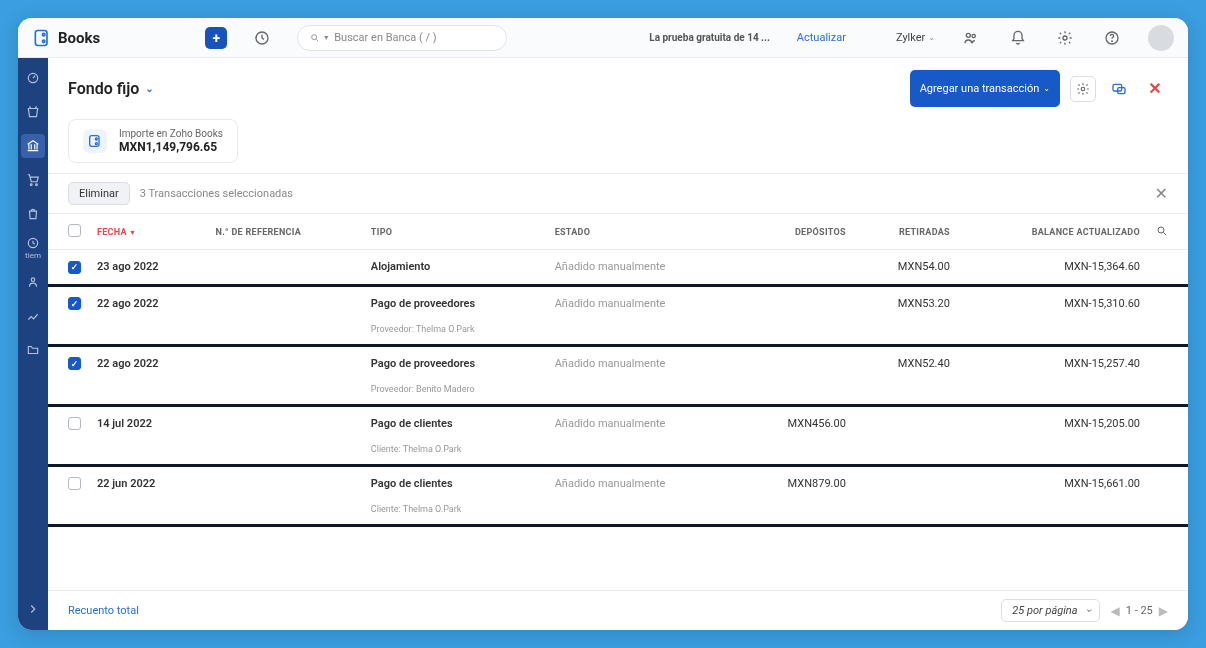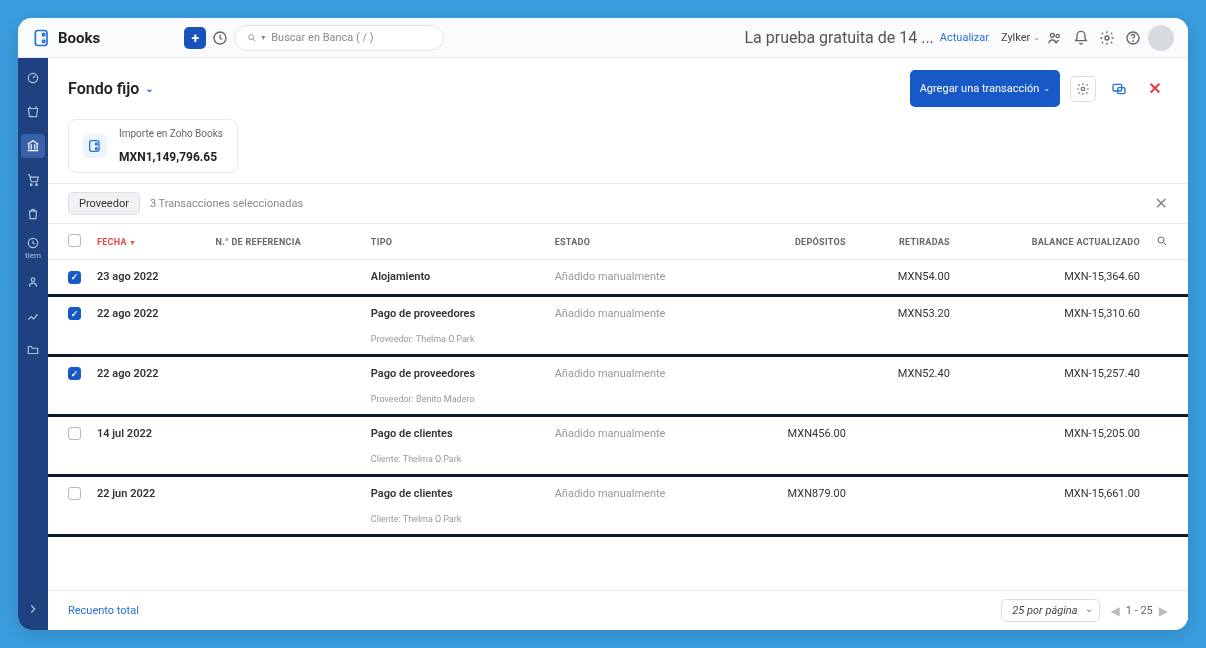--- a/index.html
+++ b/index.html
@@ -1,31 +1,31 @@
 <!DOCTYPE html>
 <html><head>
   <meta charset="utf-8">
   <style>
     * { margin: 0; padding: 0; box-sizing: border-box; font-family: -apple-system, BlinkMacSystemFont, "Segoe UI", Roboto, sans-serif; }
     body { background: #3a9ee0; padding: 18px; }
     .app-window { background: #fff; border-radius: 14px; overflow: hidden; height: 612px; display: flex; flex-direction: column; box-shadow: 0 4px 20px rgba(0,0,0,0.15); }
     
     
-    .topbar { display: flex; align-items: center; height: 40px; padding: 0 14px; border-bottom: 1px solid #e7e9ee; gap: 4px; background: #fafbfc; }
+    .topbar { display: flex; align-items: center; height: 40px; padding: 0 14px; border-bottom: 1px solid #e7e9ee; gap: 25px; background: #fafbfc; }
     .logo { display: flex; align-items: center; gap: 6px; font-weight: 700; color: #222; font-size: 15px; margin-right: 80px; }
     .logo-mark { width: 20px; height: 20px; }
     .btn-add { width: 22px; height: 22px; background: #1853bc; border-radius: 5px; color: #fff; display: flex; align-items: center; justify-content: center; font-size: 14px; font-weight: 700; cursor: pointer; }
     .icon-recent { width: 20px; height: 20px; color: #666; display: flex; align-items: center; justify-content: center; cursor: pointer; }
     .search-global { display: flex; align-items: center; gap: 6px; background: #fff; border: 1px solid #e0e3e9; border-radius: 18px; padding: 3px 12px; height: 26px; width: 210px; color: #888; font-size: 11px; }
     .search-global svg { width: 10px; height: 10px; }
     .search-caret { font-size: 8px; color: #888; margin-left: -2px; }
     .topbar-spacer { flex: 1; }
-    .trial-text { font-size: 16px; color: #555; }
+    .trial-text { font-size: 10px; color: #555; font-weight: bold; }
     .trial-link { color: #2770d6; font-size: 11px; margin-left: 2px; cursor: pointer; }
-    .org-name { font-size: 11px; color: #444; display: flex; align-items: center; gap: 3px; margin-left: 8px; cursor: pointer; }
+    .org-name { font-size: 11px; color: #444; display: flex; align-items: center; gap: 3px; margin-left: 25px; cursor: pointer; }
     .topbar-icon { width: 22px; height: 22px; color: #666; display: flex; align-items: center; justify-content: center; cursor: pointer; }
     .avatar { width: 26px; height: 26px; border-radius: 50%; background: #d8dbe0; }
     
     
     .main { flex: 1; display: flex; overflow: hidden; }
     
     
     .sidebar { width: 30px; background: #1e4280; display: flex; flex-direction: column; align-items: center; padding-top: 8px; gap: 10px; position: relative; }
     .sidebar-item { width: 24px; height: 24px; display: flex; align-items: center; justify-content: center; color: #b3c2db; font-size: 8px; cursor: pointer; border-radius: 4px; }
     .sidebar-item.active { background: #3961aa; color: #fff; }
@@ -40,21 +40,21 @@
     .page-title-caret { color: #2770d6; font-size: 10px; }
     .page-header-spacer { flex: 1; }
     .btn-primary { background: #1659c7; color: #fff; border-radius: 5px; padding: 12px 10px; font-size: 11px; display: flex; align-items: center; gap: 4px; cursor: pointer; border: none; }
     .icon-btn { width: 26px; height: 26px; border: 1px solid #dadde3; border-radius: 5px; display: flex; align-items: center; justify-content: center; color: #666; cursor: pointer; }
     .icon-btn.danger { border: none; color: #e54848; font-size: 16px; font-weight: 700; }
     .icon-btn.chat { color: #2770d6; }
     
     .balance-card { margin: 0 20px 10px; border: 1px solid #e7e9ee; border-radius: 8px; padding: 8px 14px; display: inline-flex; align-items: center; gap: 12px; width: fit-content; }
     .balance-icon { width: 24px; height: 24px; border-radius: 6px; background: #edf4fd; display: flex; align-items: center; justify-content: center; color: #2770d6; }
     .balance-label { font-size: 10px; color: #666; }
-    .balance-amount { font-size: 12px; font-weight: 700; color: #222; margin-top: 11px; }
+    .balance-amount { font-size: 12px; font-weight: 700; color: #222; margin-top: 1px; }
     
     .selection-bar { display: flex; align-items: center; padding: 8px 20px; border-top: 1px solid #e7e9ee; gap: 10px; }
     .btn-secondary { background: #f1f2f5; border: 1px solid #dadde3; border-radius: 5px; padding: 4px 10px; font-size: 11px; color: #333; cursor: pointer; }
     .selection-text { font-size: 11px; color: #888; }
     .selection-bar-spacer { flex: 1; }
     .selection-close { color: #888; cursor: pointer; font-size: 16px; }
     
     
     .table-wrap { flex: 1; overflow: auto; border-top: 1px solid #e7e9ee; }
     table { width: 100%; border-collapse: collapse; }
@@ -250,21 +250,21 @@
               <circle cx="14" cy="16" r="1.5"></circle>
             </svg>
         </div>
         <div>
           <div class="balance-label">Importe en Zoho Books</div>
           <div class="balance-amount">MXN1,149,796.65</div>
         </div>
       </div>
 
       <div class="selection-bar">
-        <button class="btn-secondary">Proveedor</button>
+        <button class="btn-secondary">Eliminar</button>
         <span class="selection-text">3 Transacciones seleccionadas</span>
         <div class="selection-bar-spacer"></div>
         <span class="selection-close">
           <span>✕</span>
         </span>
       </div>
 
       <div class="table-wrap">
         <table>
           <thead>

